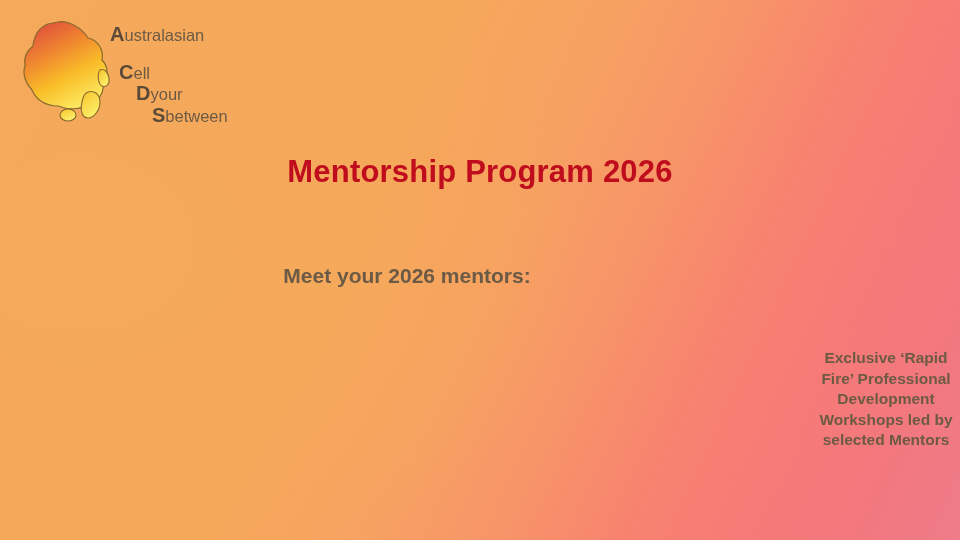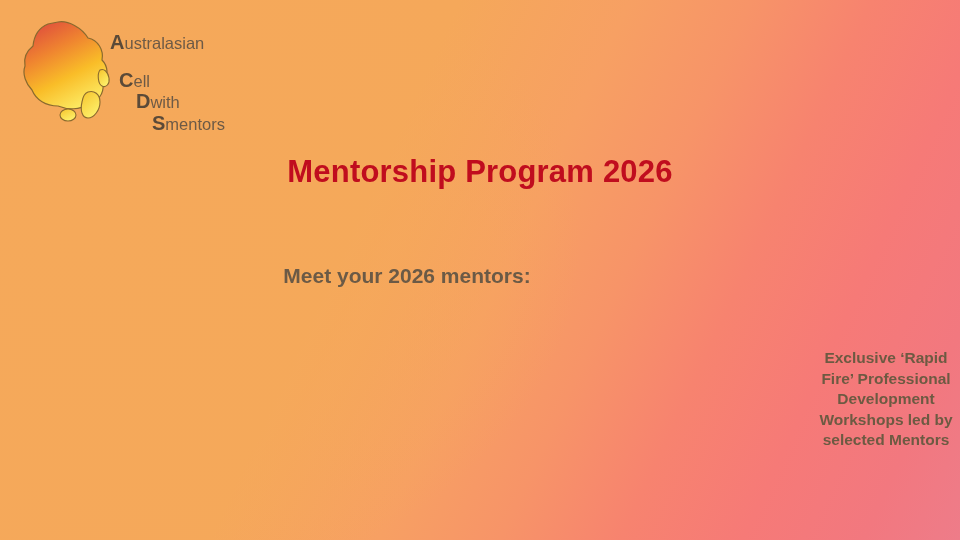--- a/index.html
+++ b/index.html
@@ -52,21 +52,21 @@
   .logo-map {
     position: absolute;
     left: 0;
     top: 6px;
     width: 120px;
     height: 112px;
   }
   .logo-text {
     position: absolute;
     left: 96px;
-    top: 24px;
+    top: 16px;
     line-height: 1.08;
     color: #6d5a46;
     font-size: 16.5px;
     font-family: "Liberation Sans", sans-serif;
   }
   .logo-line { white-space: nowrap; }
   .logo-line .cap {
     font-weight: bold;
     font-size: 20px;
     color: #5b4a38;
@@ -139,22 +139,22 @@
                  C95 62 94 52 88 46 C90 36 84 26 74 24 C68 14 54 6 44 8 Z" fill="url(#mapGrad)" stroke="#8a6a2e" stroke-width="1.2"></path>
         <path d="M86 56 C90 54 94 58 95 64 C96 70 92 74 88 72 C84 70 83 60 86 56 Z" fill="url(#isleGrad)" stroke="#8a6a2e" stroke-width="1.1"></path>
         <path d="M74 78 C80 76 86 80 86 88 C86 96 80 104 74 104 C68 104 66 96 68 88
                  C69 82 71 79 74 78 Z" fill="url(#isleGrad)" stroke="#8a6a2e" stroke-width="1.1"></path>
         <ellipse cx="54" cy="101" rx="8" ry="6" fill="url(#isleGrad)" stroke="#8a6a2e" stroke-width="1.1"></ellipse>
       </svg>
     </div>
     <div class="logo-text">
       <div class="logo-line l1"><span class="cap">A</span><span>ustralasian</span></div>
       <div class="logo-line l2"><span class="cap">C</span><span>ell</span></div>
-      <div class="logo-line l3"><span class="cap">D</span><span>with</span></div>
-      <div class="logo-line l4"><span class="cap">S</span><span>mentors</span></div>
+      <div class="logo-line l3"><span class="cap">D</span><span>your</span></div>
+      <div class="logo-line l4"><span class="cap">S</span><span>between</span></div>
     </div>
   </div>
 
   <div class="main-title">Mentorship Program 2026</div>
   <div class="sub-title">Meet your 2026 mentors:</div>
 
   <div class="side-text side-right">Exclusive ‘Rapid Fire’ Professional Development Workshops led by selected Mentors</div>
 
 </div>
 

